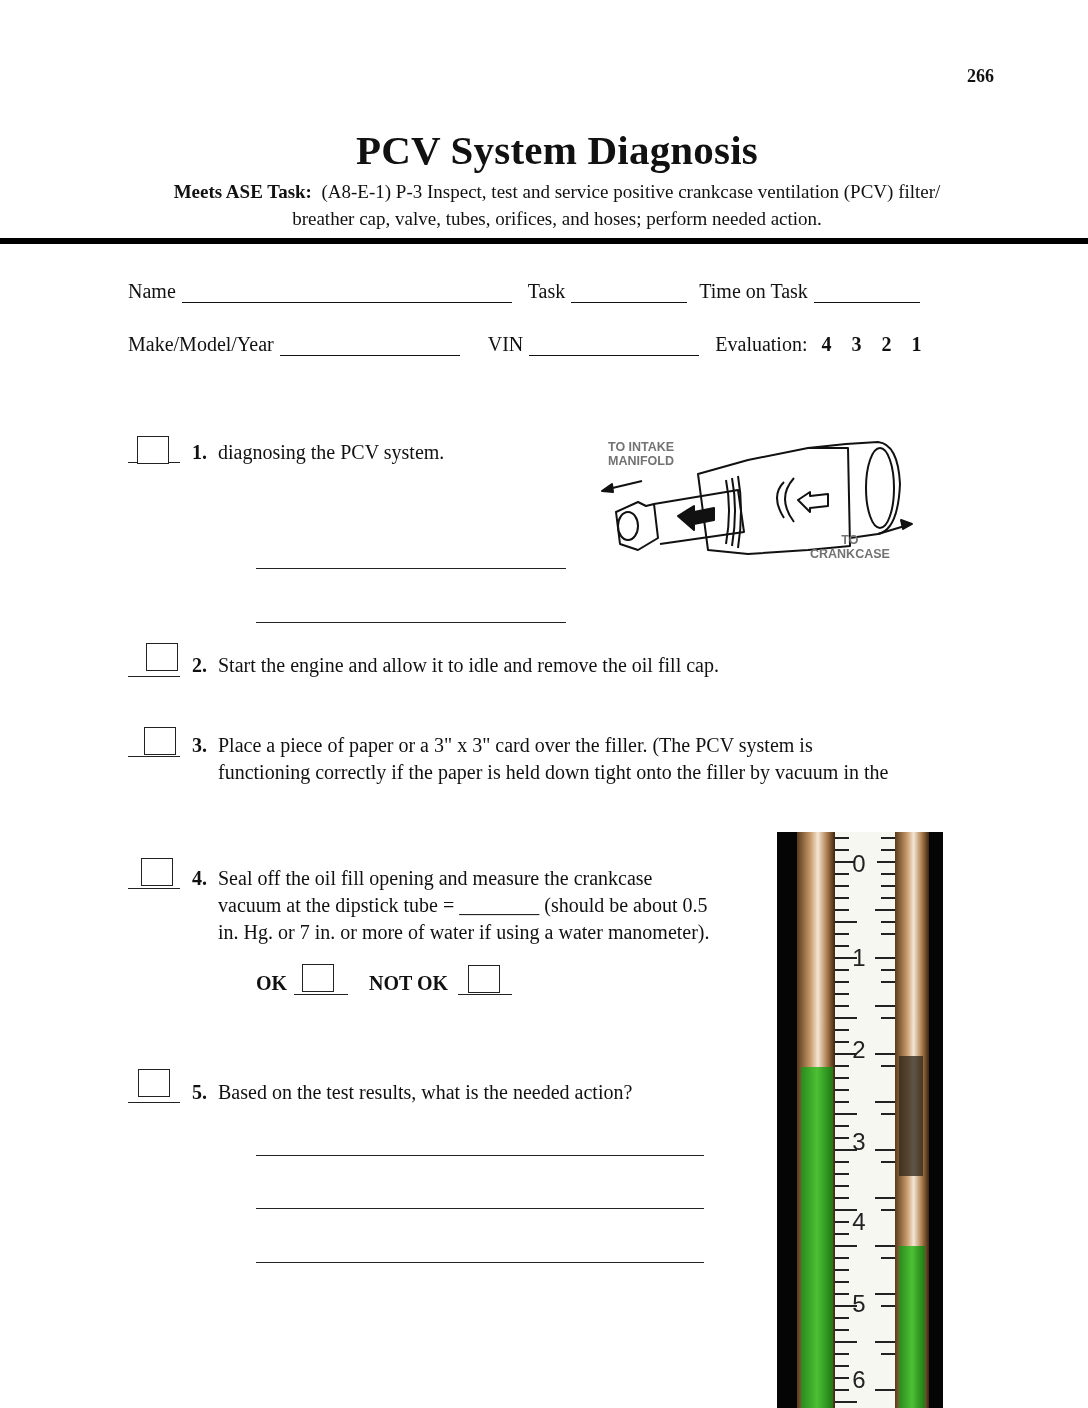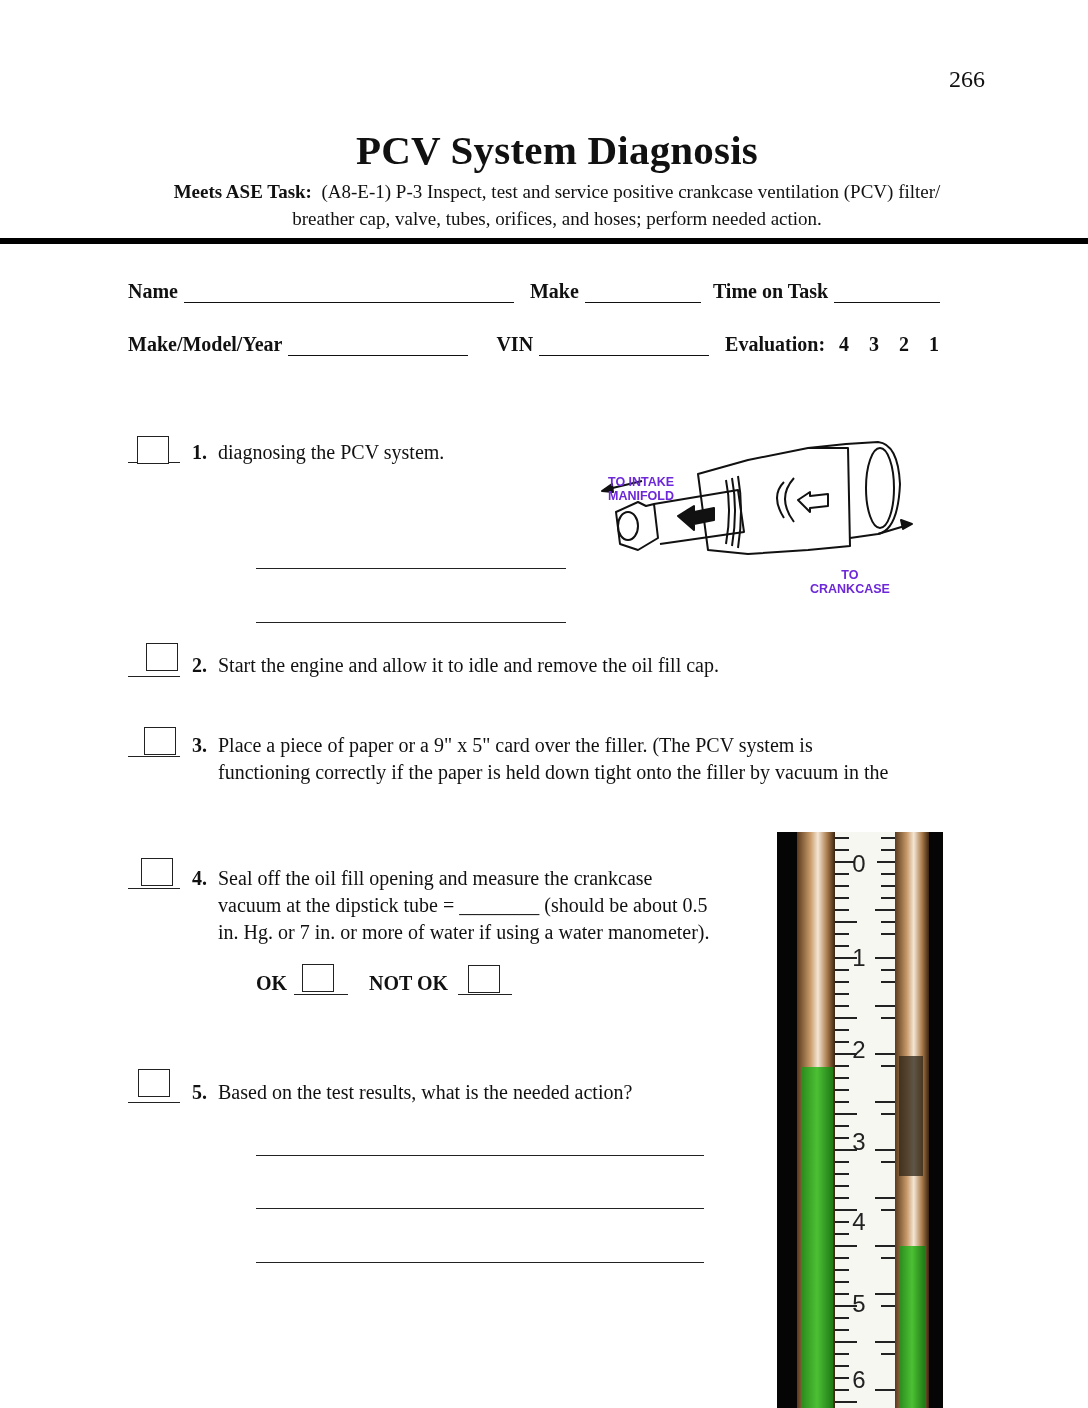--- a/index.html
+++ b/index.html
@@ -1,53 +1,53 @@
 <!DOCTYPE html>
 <html><head>
 <meta charset="utf-8">
 <style>
   html, body { margin: 0; padding: 0; background: #ffffff; }
   body { width: 1088px; height: 1408px; position: relative; overflow: hidden;
          font-family: "Liberation Serif", "DejaVu Serif", serif; color: #111; }
   .abs { position: absolute; }
-  .page-num { right: 103px; top: 66px; font-size: 24px; font-weight: normal; }
+  .page-num { right: 94px; top: 66px; font-size: 18px; font-weight: bold; }
   .title { left: 0; width: 1114px; top: 126px; text-align: center; font-size: 41px; font-weight: bold; letter-spacing: 0.2px; }
   .ase { left: 0; width: 1114px; top: 178px; text-align: center; font-size: 19px; line-height: 27px; }
   .ase b { font-weight: bold; }
   .rule { left: 0; top: 238px; width: 1088px; height: 6px; background: #000; }
   .line { border-bottom: 1.5px solid #111; display: inline-block; }
   .row { font-size: 20px; white-space: nowrap; display: flex; align-items: flex-end; }
-  .row .lbl { font-weight: bold; }
+  .row .lbl { font-weight: normal; }
   .eval-num { font-weight: bold; margin-left: 20px; }
   .chk { position: absolute; width: 32px; height: 28px; border: 1.5px solid #222; box-sizing: border-box; background: #fff; }
   .chk-under { position: absolute; height: 0; border-bottom: 1.5px solid #222; }
   .step { position: absolute; font-size: 20px; line-height: 27px; }
   .step .num { position: absolute; left: 0; top: 0; font-weight: bold; }
   .step .txt { position: absolute; left: 26px; top: 0; }
   .answer-line { position: absolute; height: 0; border-bottom: 1.5px solid #222; }
   .ok-row { position: absolute; font-size: 20px; font-weight: bold; }
   .diagram { left: 598px; top: 434px; width: 318px; height: 134px; }
-  .diagram-label { position: absolute; font-family: "Liberation Sans", "DejaVu Sans", sans-serif; font-weight: bold; font-size: 12.5px; line-height: 14px; color: #6d28d9; margin-top: 35px; }
+  .diagram-label { position: absolute; font-family: "Liberation Sans", "DejaVu Sans", sans-serif; font-weight: bold; font-size: 12.5px; line-height: 14px; color: #737373; }
   .photo { left: 777px; top: 832px; width: 166px; height: 576px; background: #000; overflow: hidden; }
 </style>
 </head>
 <body>
 
 <div class="abs page-num">266</div>
 <div class="abs title">PCV System Diagnosis</div>
 <div class="abs ase">
   <div><b>Meets ASE Task:</b>&nbsp; <span>(A8-E-1) P-3  Inspect, test and service positive crankcase ventilation (PCV) filter/</span></div>
   <div>breather cap, valve, tubes, orifices, and hoses; perform needed action.</div>
 </div>
 <div class="abs rule"></div>
 
 <div class="abs row" style="left:128px; top:280px;">
   <span class="lbl">Name</span>
   <span class="line" style="width:330px; margin-left:6px; height:18px;"></span>
-  <span class="lbl" style="margin-left:16px;">Make</span>
+  <span class="lbl" style="margin-left:16px;">Task</span>
   <span class="line" style="width:116px; margin-left:6px; height:18px;"></span>
   <span class="lbl" style="margin-left:12px;text-align:center;">Time on Task</span>
   <span class="line" style="width:106px; margin-left:6px; height:18px;"></span>
 </div>
 
 <div class="abs row" style="left:128px; top:333px;">
   <span class="lbl">Make/Model/Year</span>
   <span class="line" style="width:180px; margin-left:6px; height:18px;"></span>
   <span class="lbl" style="margin-left:28px;">VIN</span>
   <span class="line" style="width:170px; margin-left:6px; height:18px;"></span>
@@ -116,21 +116,21 @@
   <div class="txt">
     <div>Start the engine and allow it to idle and remove the oil fill cap.</div>
   </div>
 </div>
 
 <div class="chk-under" style="left:128px; top:756px; width:52px;"></div>
 <div class="chk" style="left:144px; top:727px;"></div>
 <div class="step" style="left:192px; top:732px; width:760px;">
   <span class="num">3.</span>
   <div class="txt">
-    <div>Place a piece of paper or a 9" x 5" card over the filler.  (The PCV system is</div>
+    <div>Place a piece of paper or a 3" x 3" card over the filler.  (The PCV system is</div>
     <div>functioning correctly if the paper is held down tight onto the filler by vacuum in the</div>
   </div>
 </div>
 
 <div class="chk-under" style="left:128px; top:888px; width:52px;"></div>
 <div class="chk" style="left:141px; top:858px;"></div>
 <div class="step" style="left:192px; top:865px; width:570px;">
   <span class="num">4.</span>
   <div class="txt">
     <div>Seal off the oil fill opening and measure the crankcase</div>

